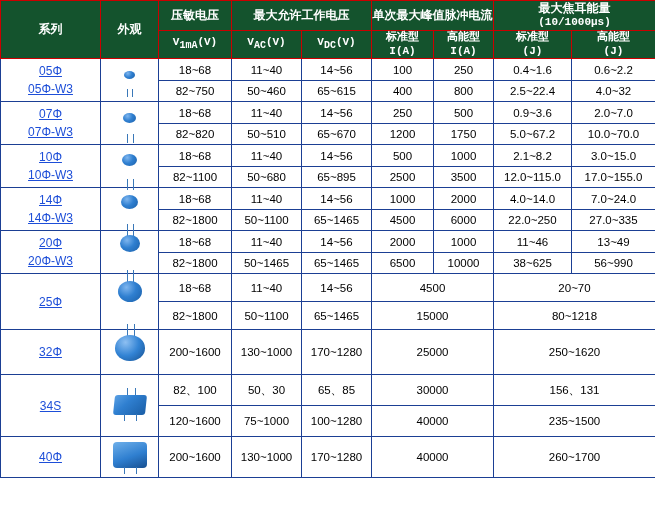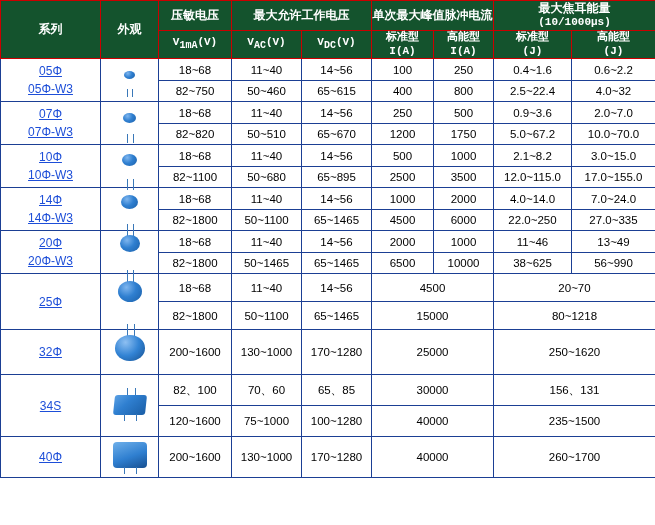--- a/index.html
+++ b/index.html
@@ -319,21 +319,21 @@
       <td class="img" rowspan="2">
         <div class="imgbox">
           <div style="position:relative;width:36px;height:30px">
             <div class="sq" style="position:absolute;left:2px;top:4px;width:32px;height:20px"></div>
             <div style="position:absolute;left:12px;top:23px;width:1px;height:7px;background:#3a78b8"></div>
             <div style="position:absolute;left:24px;top:23px;width:1px;height:7px;background:#3a78b8"></div>
           </div>
         </div>
       </td>
       <td class="nums" style="height:30px">82、100</td>
-      <td class="nums">70、60</td>
+      <td class="nums">50、30</td>
       <td class="nums">65、85</td>
       <td class="nums" colspan="2">30000</td>
       <td class="nums" colspan="2">156、131</td>
     </tr>
     <tr>
       <td class="nums" style="height:30px">120~1600</td>
       <td class="nums">75~1000</td>
       <td class="nums">100~1280</td>
       <td class="nums" colspan="2">40000</td>
       <td class="nums" colspan="2">235~1500</td>

